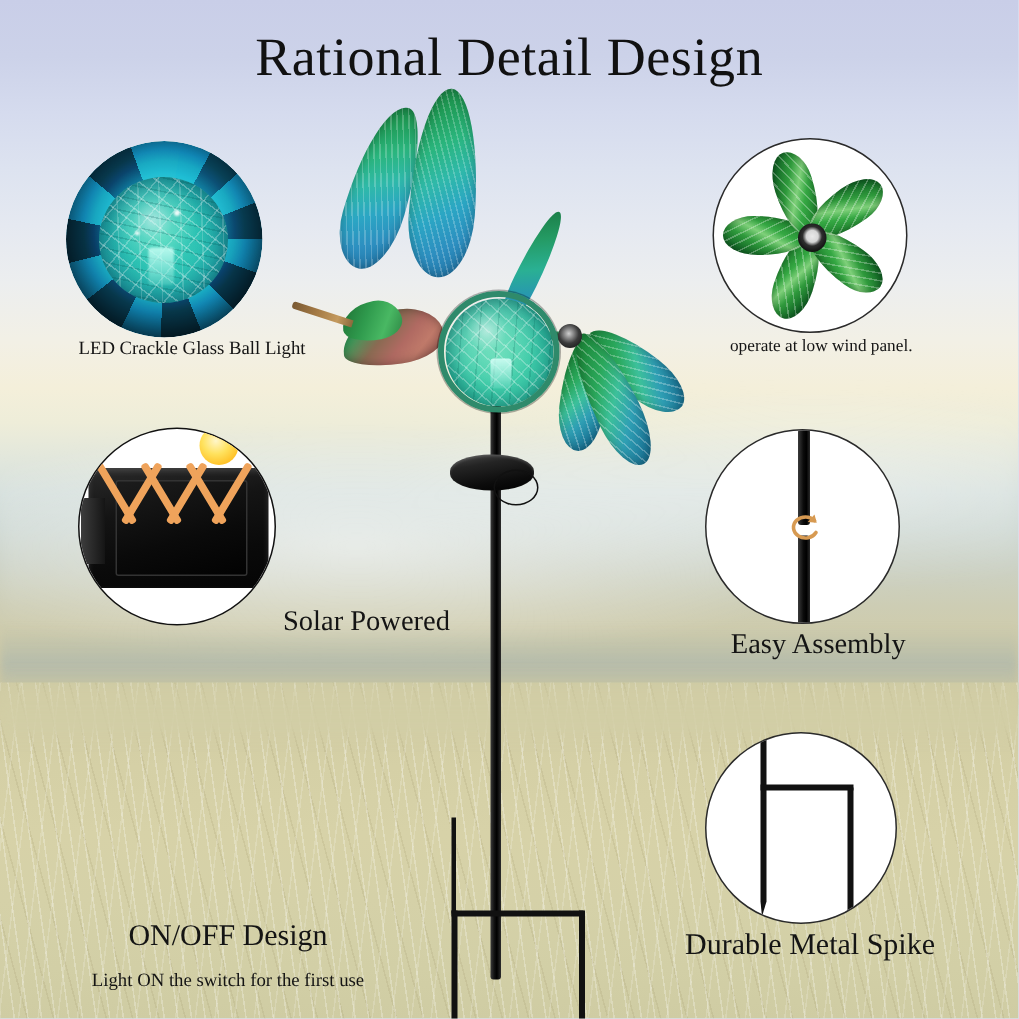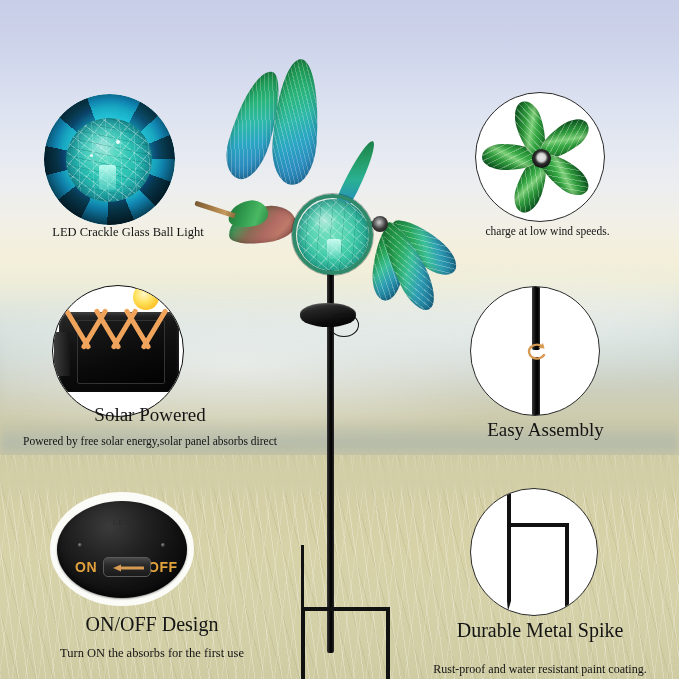--- a/index.html
+++ b/index.html
@@ -333,20 +333,21 @@
 
 <div class="stage">
 
   <div class="sky"></div>
   <div class="cloudwash"></div>
   <div class="horizon-haze"></div>
   <div class="field"></div>
   <div class="field-tex"></div>
   <div class="field-blur-top"></div>
 
+  <div class="title">Rational Detail Design</div>
 
   <div class="product">
     <div class="pole"></div>
     <div class="stake-top"></div>
     <div class="stake-h"></div>
     <div class="stake-l"></div>
     <div class="stake-r"></div>
 
     <div class="solarbox"></div>
     <div class="solarwire"></div>
@@ -417,21 +418,21 @@
         <div class="leaf-veins"></div>
       </div>
       <div class="leaf" style="transform:translate(-50%,0) rotate(306deg);">
         <div class="leaf-body"></div>
         <div class="leaf-veins"></div>
       </div>
       <div class="fan-hub"></div>
     </div>
   </div>
   <div class="cap cap-sub" style="left:430px; top:221px; width:235px;">
-    <div>charge at low wind speeds.</div>
+    <div>operate at low wind panel.</div>
   </div>
 
   <div class="feature" id="f-solar" style="left:52px; top:285px; width:132px; height:132px;">
     <div class="circ">
       <div class="sp-body">
         <div class="sp-left-tab"></div>
         <div class="sp-inner"></div>
       </div>
       <div class="sun-rays">
         <div class="ray" style="transform:rotate(0deg) translate(-50%,0);"></div>
@@ -446,68 +447,49 @@
       <div class="sun"></div>
 
       <div class="zig" style="left:22px; top:20px; width:5px; height:46px; transform:rotate(-31deg);"></div>
       <div class="zig" style="left:39px; top:20px; width:5px; height:46px; transform:rotate(31deg);"></div>
       <div class="zig" style="left:52px; top:20px; width:5px; height:46px; transform:rotate(-31deg);"></div>
       <div class="zig" style="left:69px; top:20px; width:5px; height:46px; transform:rotate(31deg);"></div>
       <div class="zig" style="left:82px; top:20px; width:5px; height:46px; transform:rotate(-31deg);"></div>
       <div class="zig" style="left:99px; top:20px; width:5px; height:46px; transform:rotate(31deg);"></div>
     </div>
   </div>
-  <div class="cap" style="left:0px; top:403px; width:300px;">
+  <div class="cap" style="left:0px; top:403px; width:300px;text-align:right;">
     <div class="cap-title" style="font-size:19px; margin-bottom:4px;">Solar Powered</div>
-    <div class="cap-sub">Powered by free solar energy,solar panel absorbs direct</div>
   </div>
 
   <div class="feature" id="f-spiral" style="left:470px; top:286px; width:130px; height:130px;">
     <div class="circ">
       <div class="sc-pole-top"></div>
       <div class="sc-pole-bot"></div>
       <svg class="sc-arrow" viewBox="0 0 26 22">
         <path d="M20 6 A 8 7 0 1 0 21 14" fill="none" stroke="#d79a52" stroke-width="2.4" stroke-linecap="round"></path>
         <path d="M20 2 L21.5 7.5 L15.5 7 Z" fill="#d79a52"></path>
       </svg>
     </div>
   </div>
   <div class="cap" style="left:412px; top:418px; width:267px;">
     <div class="cap-title" style="font-size:19px; margin-bottom:5px;">Easy Assembly</div>
   </div>
 
-  <div class="feature" id="f-switch" style="left:50px; top:492px; width:144px; height:114px;">
-    <div class="circ">
-      <div class="sw-oval">
-        <div class="sw-emboss">LED</div>
-        <div class="sw-screw" style="left:21px; top:42px;"></div>
-        <div class="sw-screw" style="left:104px; top:42px;"></div>
-        <div class="sw-label" style="left:18px;">ON</div>
-        <div class="sw-label" style="left:91px;">OFF</div>
-        <div class="sw-slider">
-          <svg class="sw-arrow" viewBox="0 0 32 8">
-            <path d="M31 4 L7 4" stroke="#d79a52" stroke-width="3" stroke-linecap="round"></path>
-            <path d="M1 4 L9 0.5 L9 7.5 Z" fill="#d79a52"></path>
-          </svg>
-        </div>
-      </div>
-    </div>
-  </div>
   <div class="cap" style="left:8px; top:612px; width:288px;">
     <div class="cap-title" style="font-size:20px; margin-bottom:5px;">ON/OFF Design</div>
-    <div class="cap-sub" style="font-size:12.5px;">Turn ON the absorbs for the first use</div>
+    <div class="cap-sub" style="font-size:12.5px;">Light ON the switch for the first use</div>
   </div>
 
   <div class="feature" id="f-spike" style="left:470px; top:488px; width:128px; height:128px;">
     <div class="circ">
       <svg width="128" height="128" viewBox="0 0 128 128">
         <path d="M40 4 L40 112 L37 122 L36 112 L36 4 Z" fill="#111"></path>
         <rect x="36" y="34" width="62" height="4" fill="#111"></rect>
         <path d="M94 36 L98 36 L98 118 L96 126 L94 118 Z" fill="#111"></path>
       </svg>
     </div>
   </div>
   <div class="cap" style="left:404px; top:618px; width:272px;">
     <div class="cap-title" style="font-size:20px; margin-bottom:15px;">Durable Metal Spike</div>
-    <div class="cap-sub" style="font-size:12px;">Rust-proof and water resistant paint coating.</div>
   </div>
 
 </div>
 
 </body></html>

